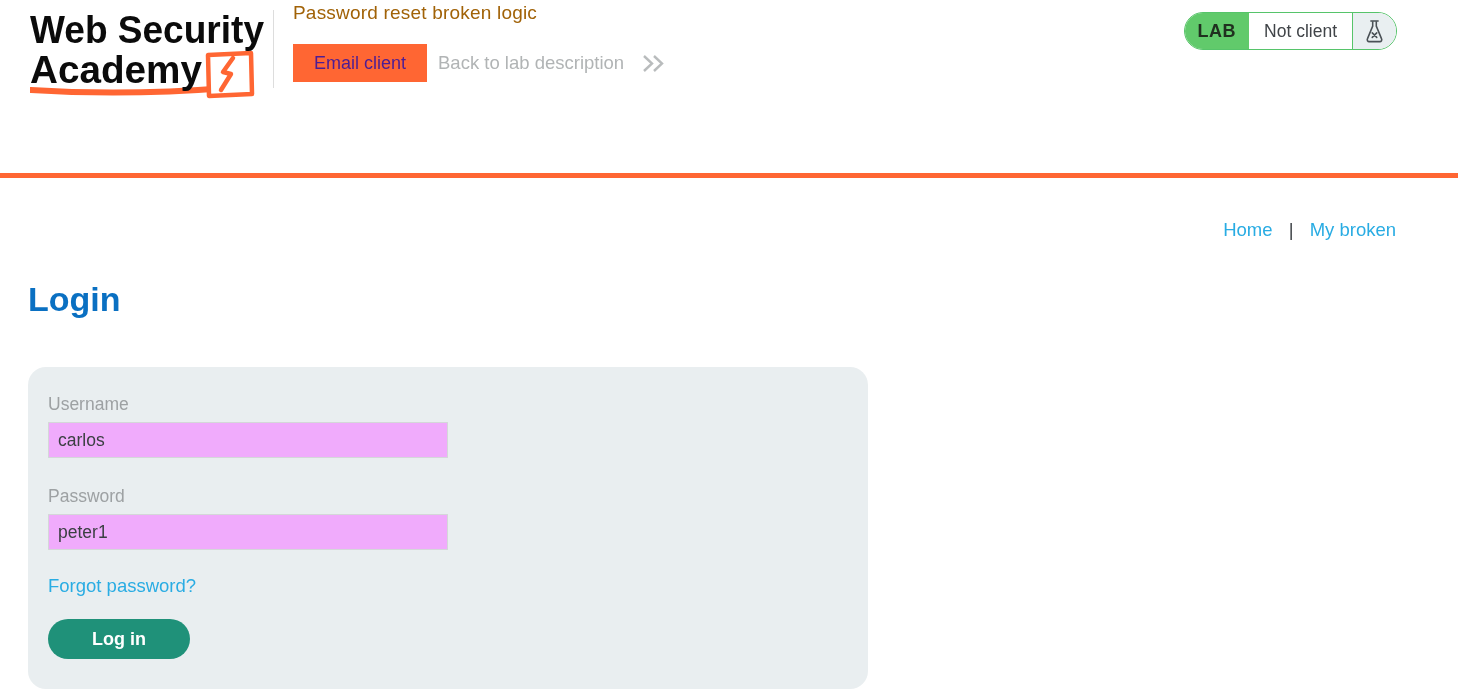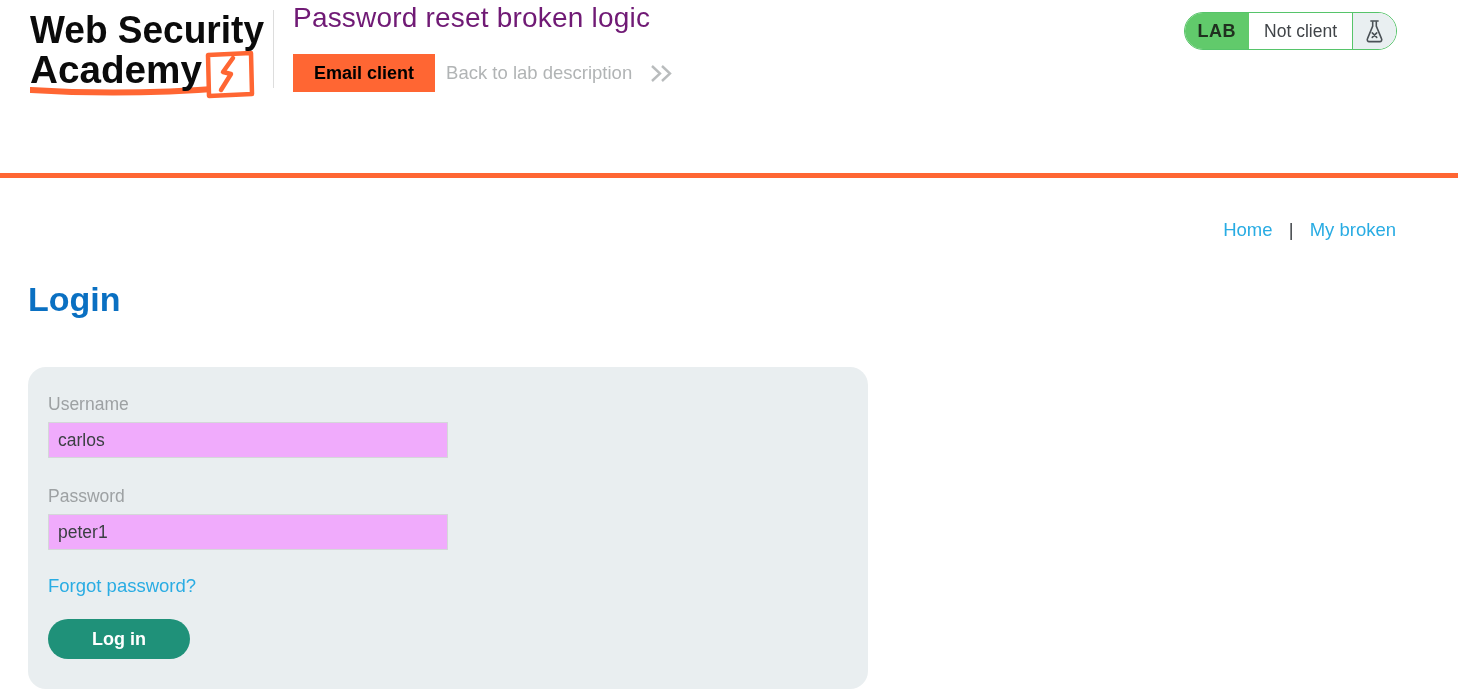--- a/index.html
+++ b/index.html
@@ -23,27 +23,27 @@
     font-family: "Liberation Sans", sans-serif;
     font-weight: bold;
     fill: #0b0b0b;
   }
   .header-divider {
     position: absolute; left: 273px; top: 10px;
     width: 1px; height: 78px; background: #dddddd;
   }
   .title-block { position: absolute; left: 293px; top: 2px; }
   .lab-title {
-    margin: 0; font-size: 28px; font-weight: 400;
-    color: #701a75; letter-spacing: 0.2px; white-space: nowrap;
+    margin: 0; font-size: 19px; font-weight: 400;
+    color: #a16207; letter-spacing: 0.2px; white-space: nowrap;
   }
   .title-links { display: flex; align-items: center; margin-top: 20px; }
   .email-client-btn {
-    background: #ff6633; color: #000000;
-    font-weight: bold; font-size: 18px;
+    background: #ff6633; color: #4c1d95;
+    font-weight: normal; font-size: 18px;
     height: 38px; padding: 0 21px;
     display: inline-flex; align-items: center;
     text-decoration: none; cursor: pointer; white-space: nowrap;
   }
   .back-link {
     margin-left: 11px; color: #b1b4b5; font-size: 18.5px;
     display: inline-flex; align-items: flex-end; gap: 17px;
     text-decoration: none; cursor: pointer; white-space: nowrap;
   }
 

